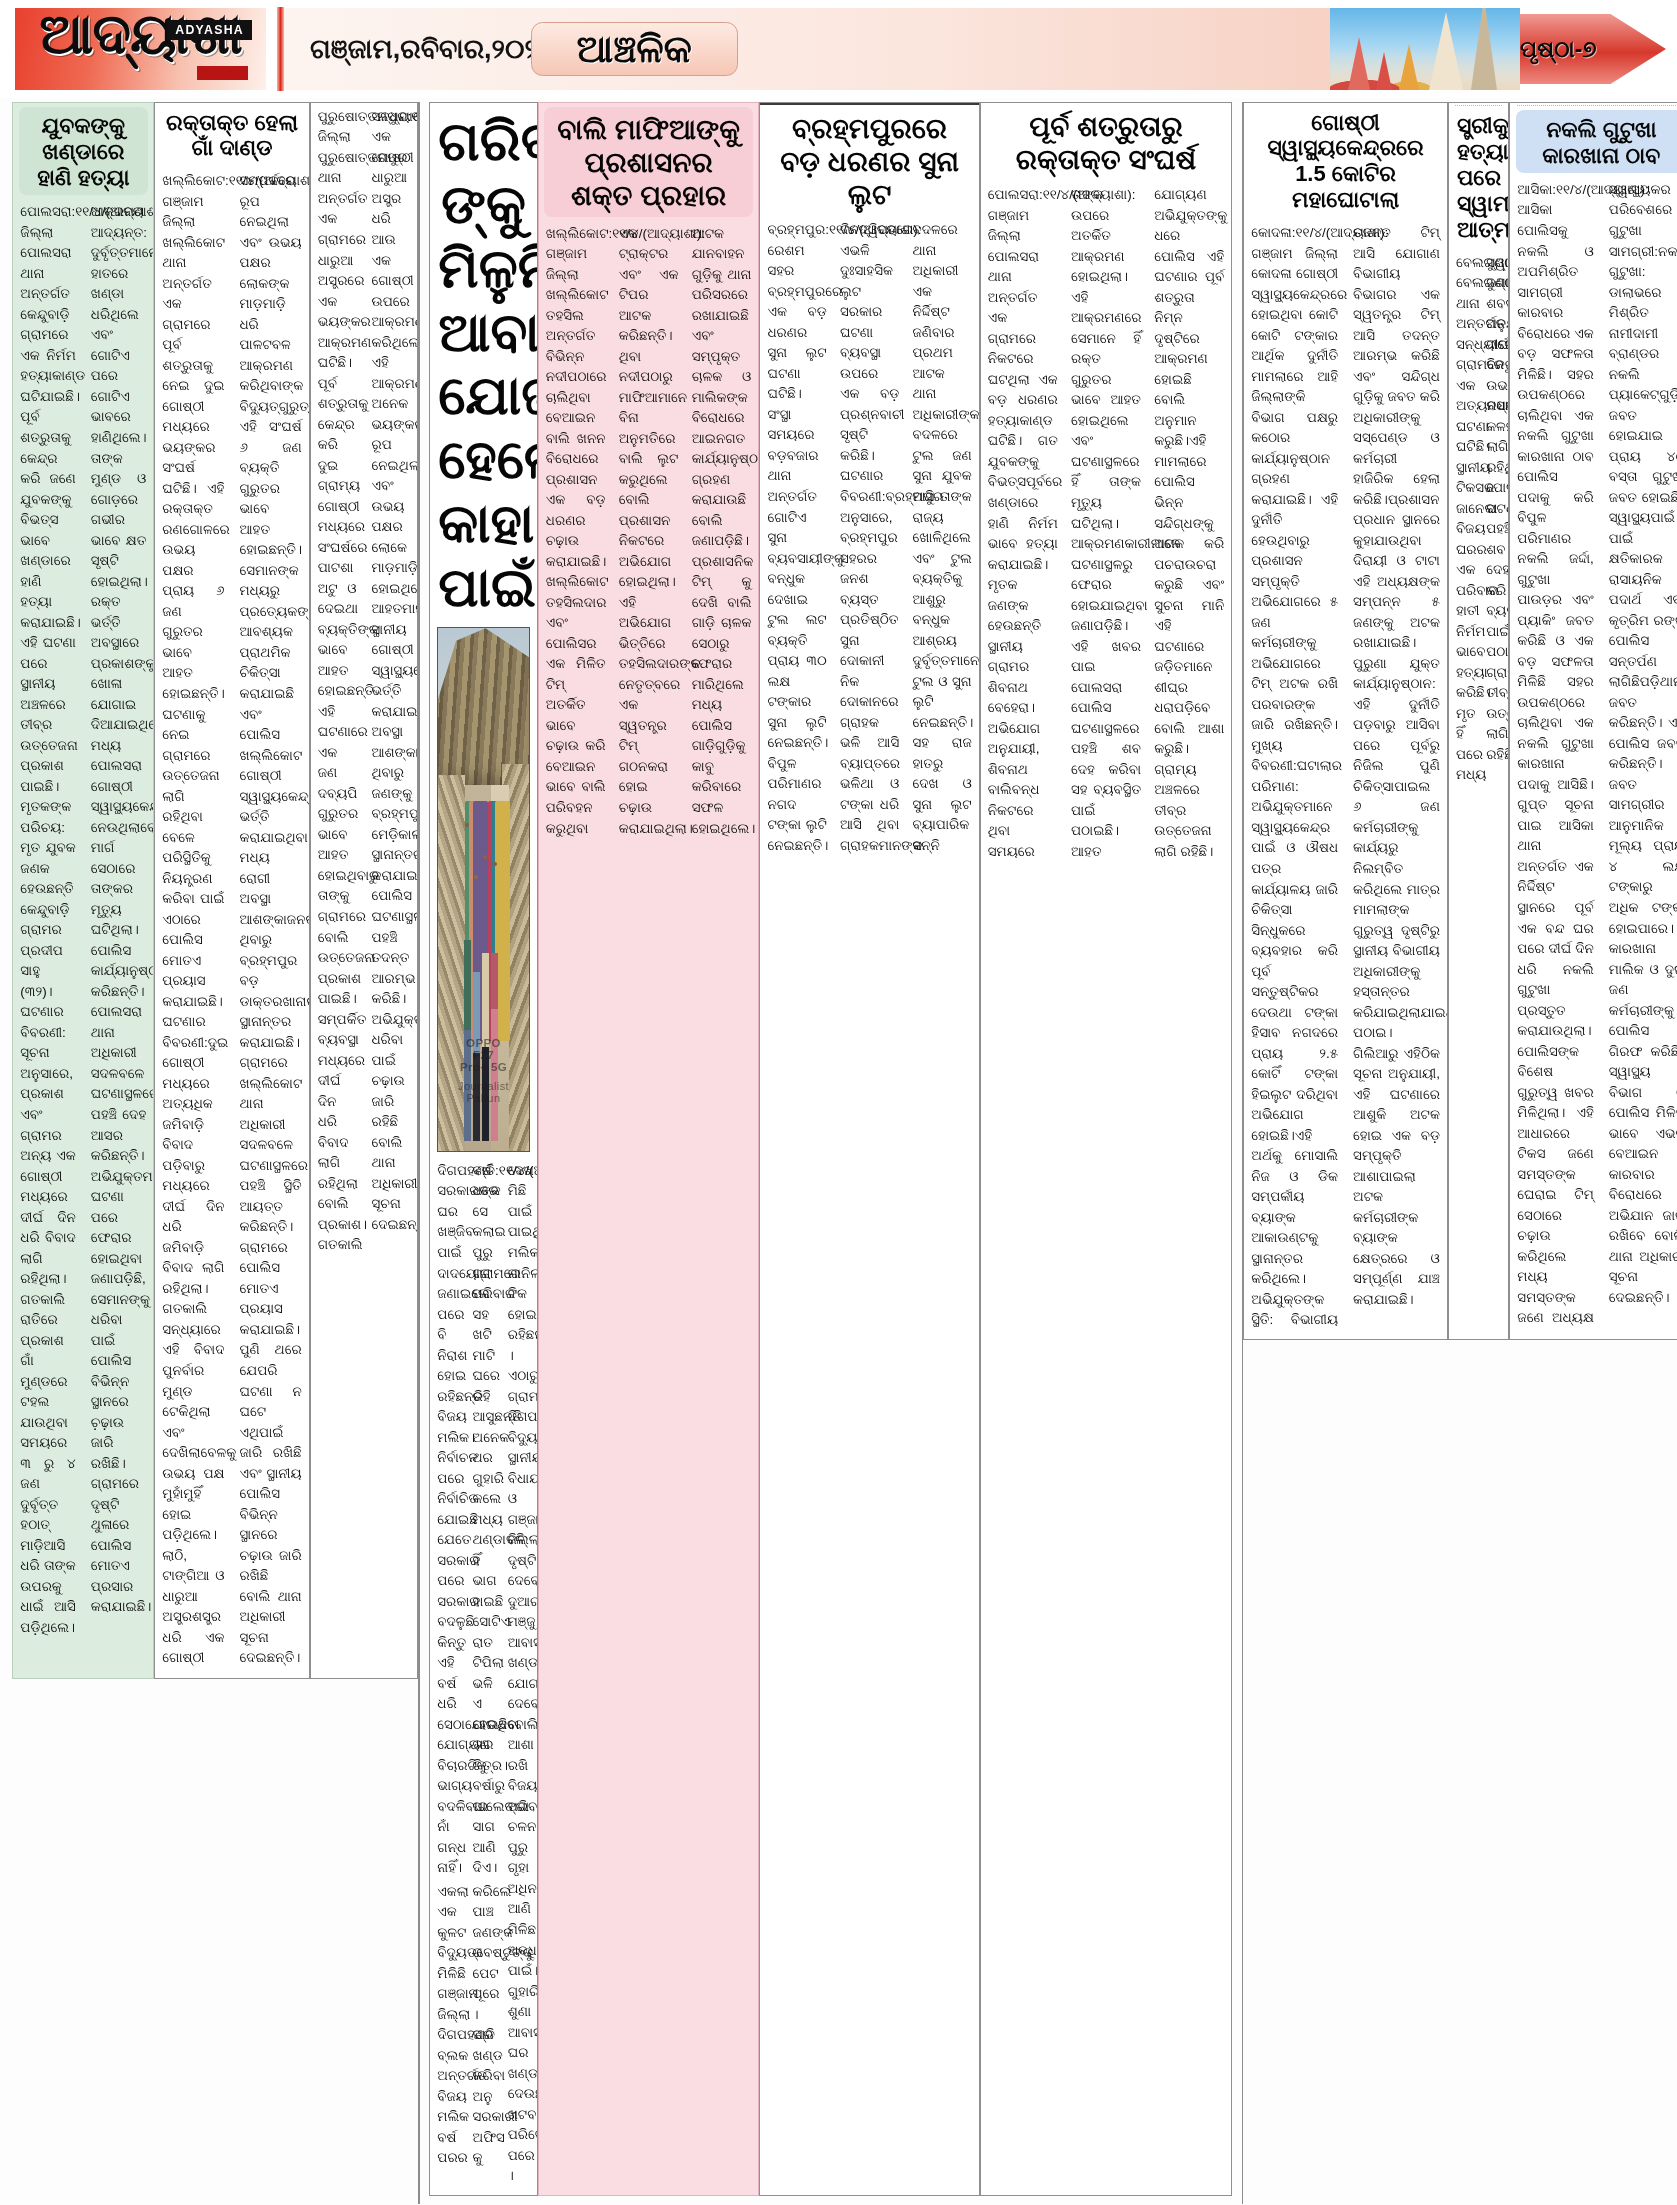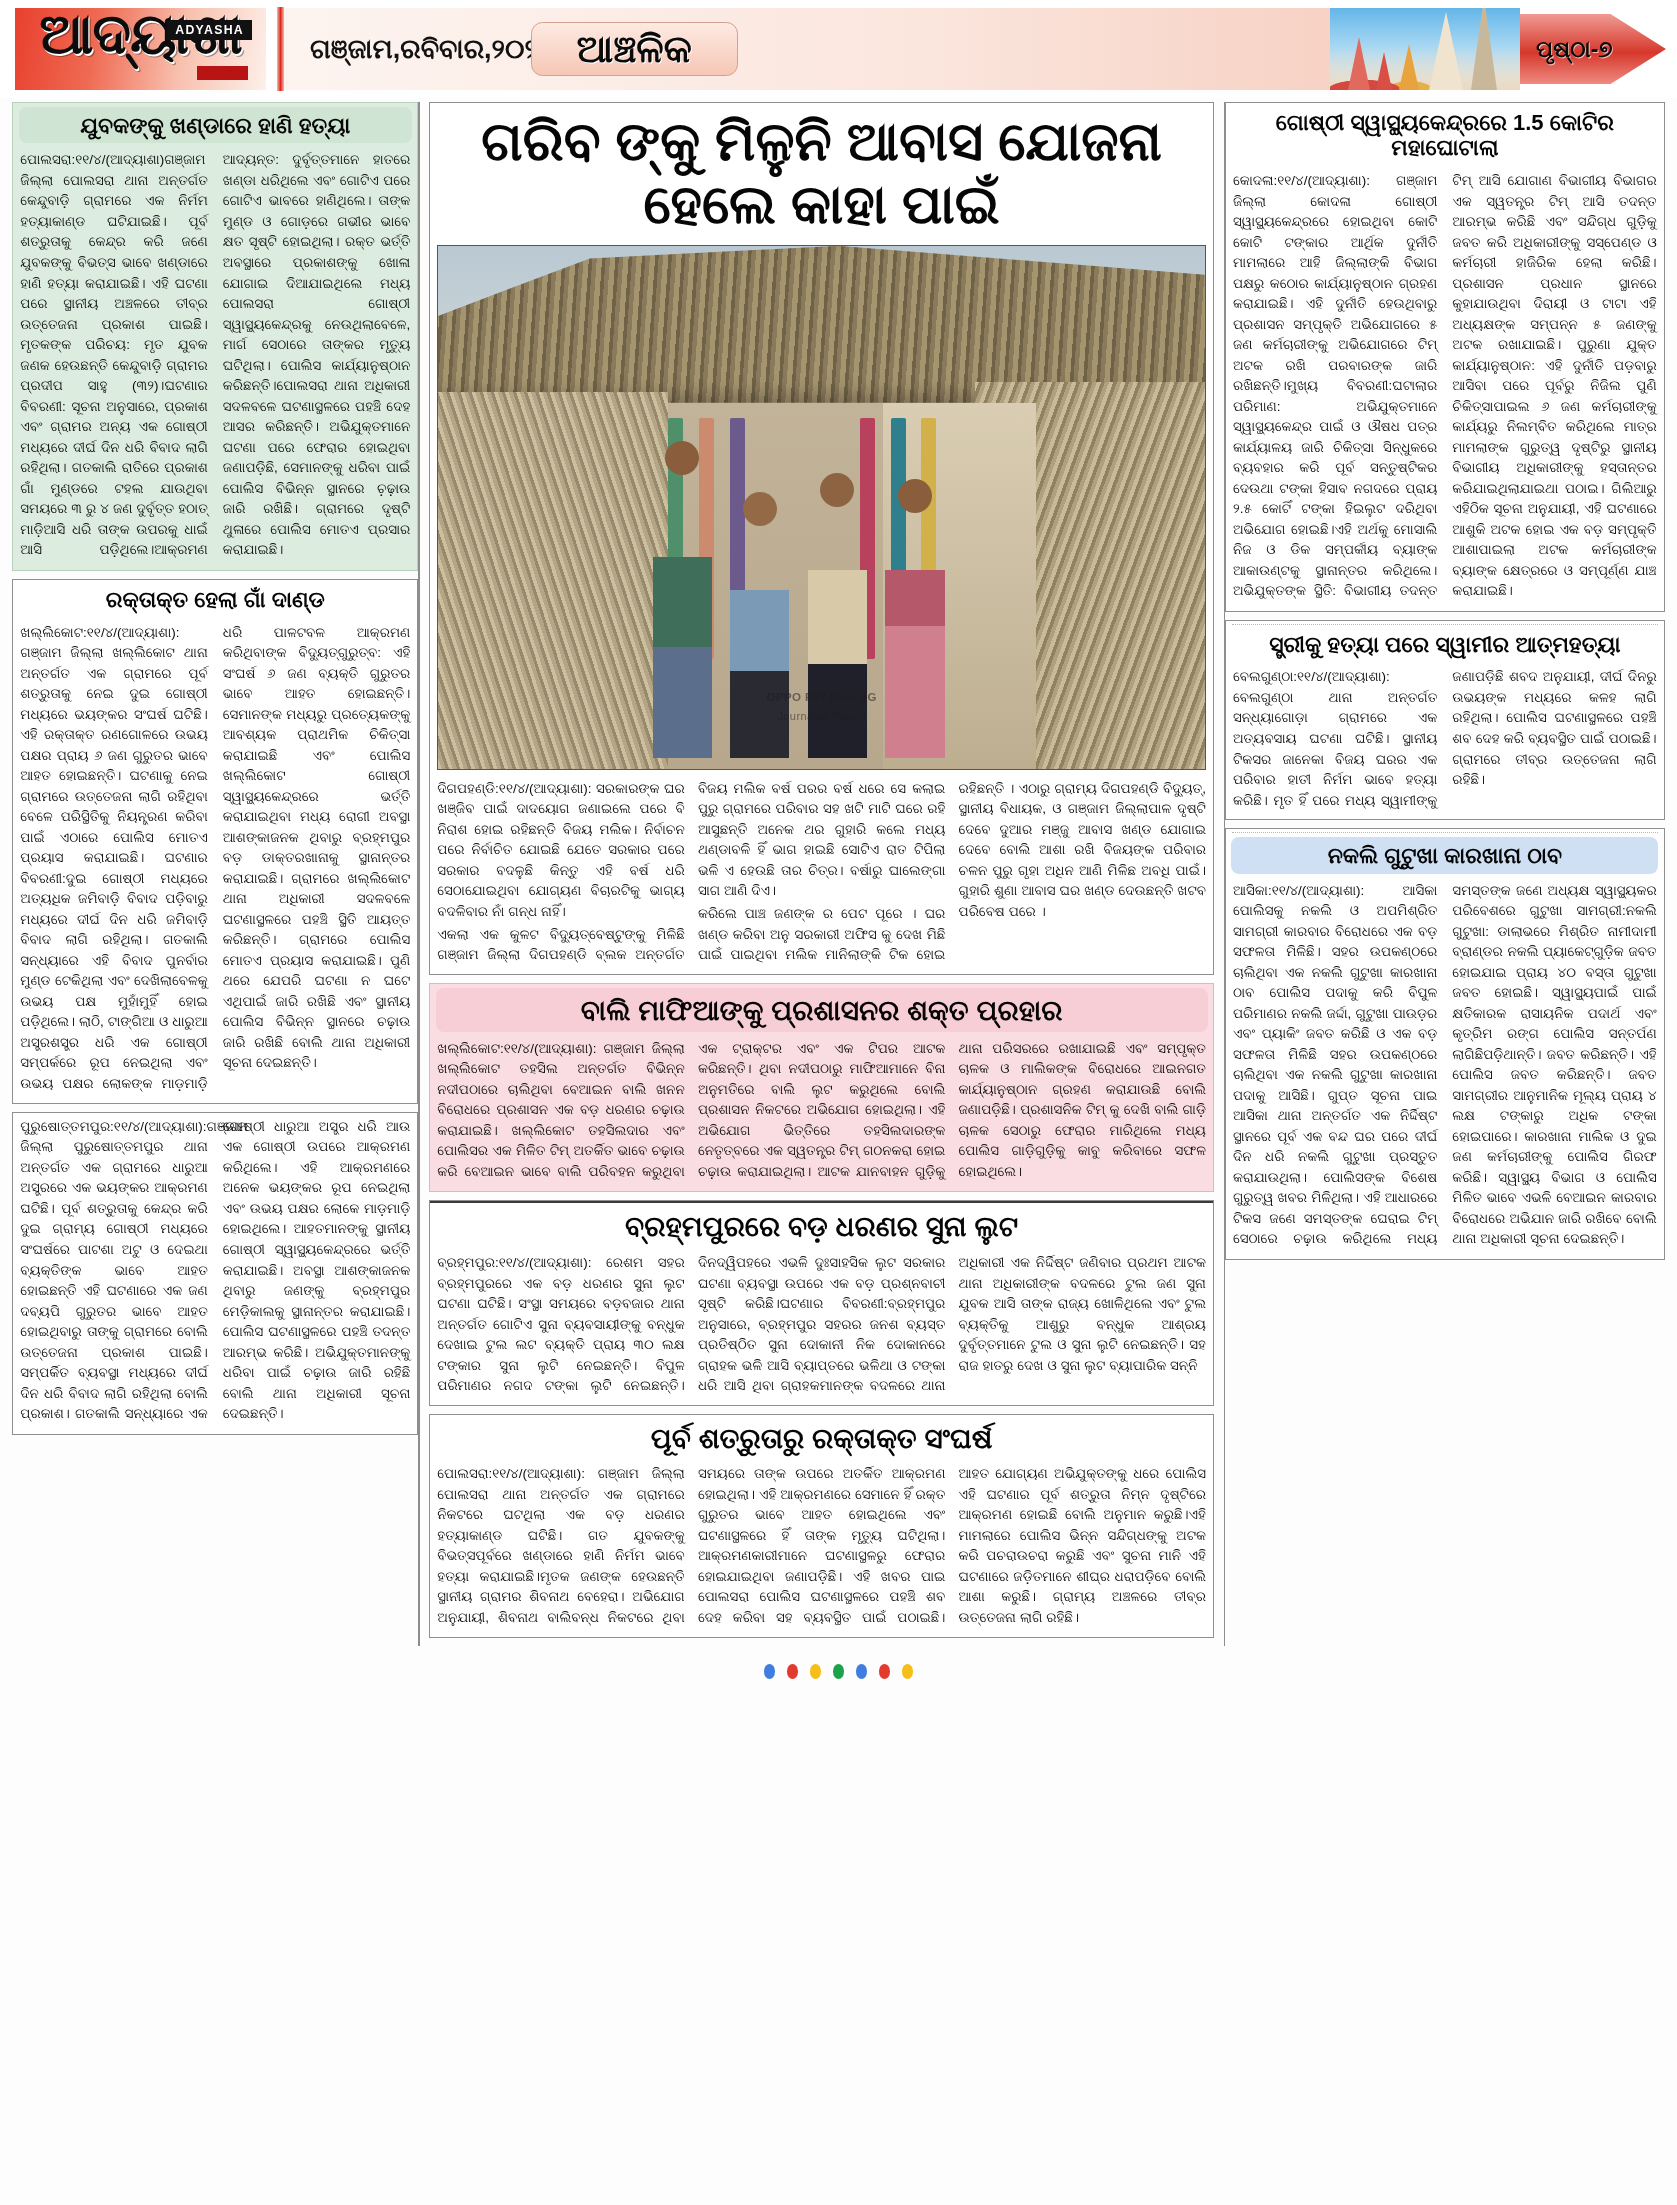--- a/index.html
+++ b/index.html
@@ -131,35 +131,34 @@
     justify-content: flex-start;
     position: relative;
     margin: 8px 0;
   }
   .page-badge {
     position: relative;
     width: 146px; height: 70px;
     background: linear-gradient(180deg,#f09b93,#d6382c 55%,#ef8a80);
     clip-path: polygon(0 0, 62% 0, 100% 50%, 62% 100%, 0 100%);
     display: flex; align-items: center;
-    padding-left: 16px;
   }
   .page-badge span {
     font-size: 23px; font-weight: 700; color: #0b0b0b;
     text-shadow: 0.9px 0.9px 0 #ffffffaa;
   }
 
   
   .grid {
     display: flex;
     gap: 0;
     padding: 3.5px 12.3px 0 12.3px;
     align-items: flex-start;
   }
-  .col { display: flex; flex-direction: column; }
+  .col { display: flex; flex-direction: row; }
   .col-left  { width: 406px; }
   .col-mid   { width: 803px; margin: 0 9.7px; }
   .col-right { width: 450px; }
 
   .vrule {
     width: 1.3px;
     background: #8d8d8d;
     align-self: stretch;
     flex: 0 0 auto;
   }

